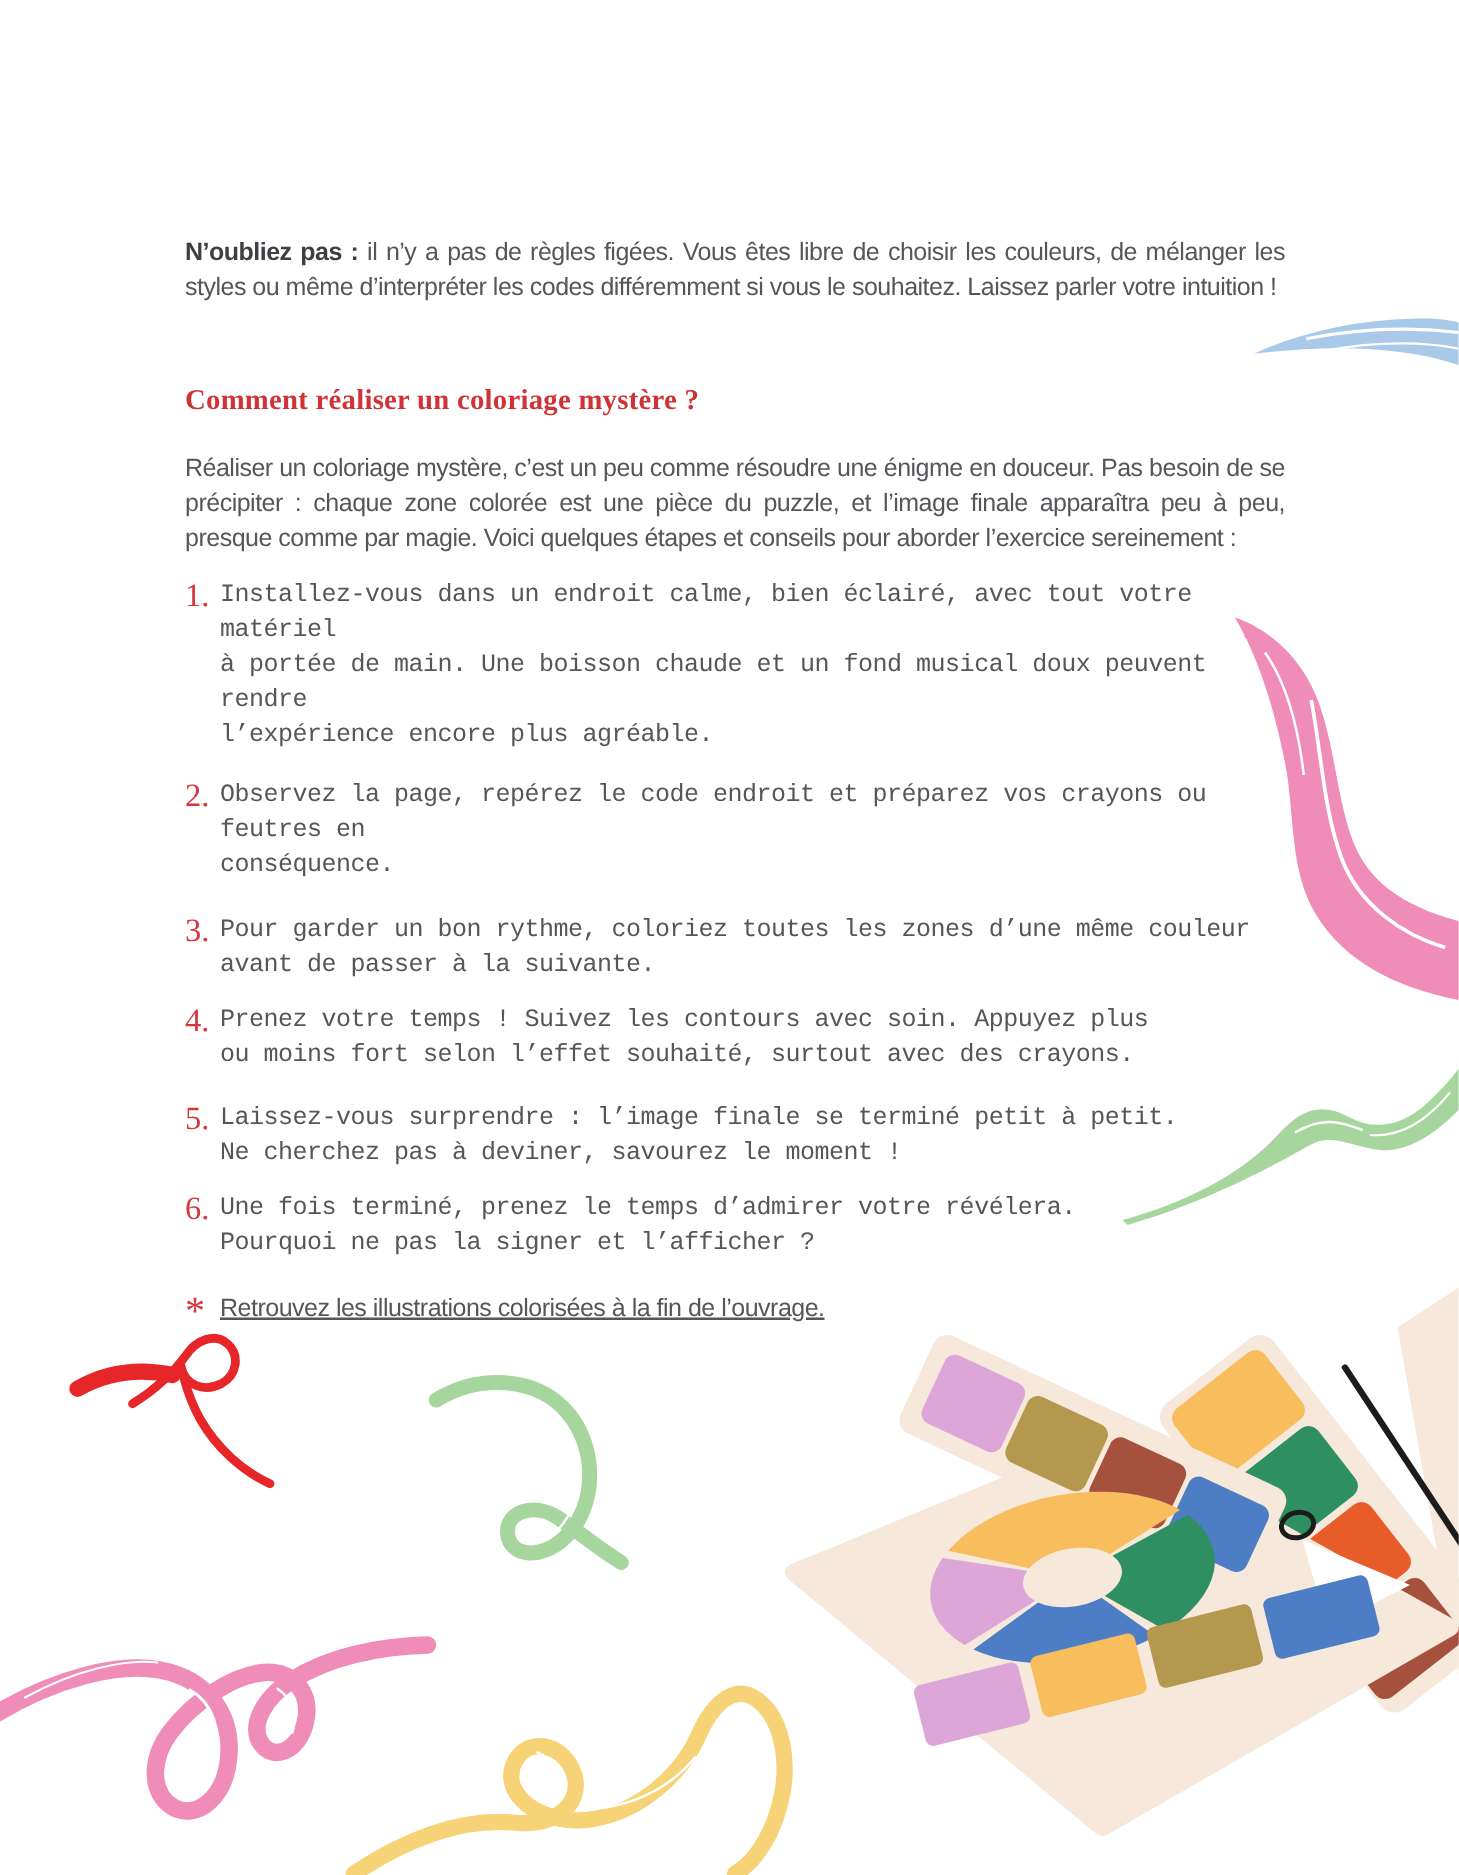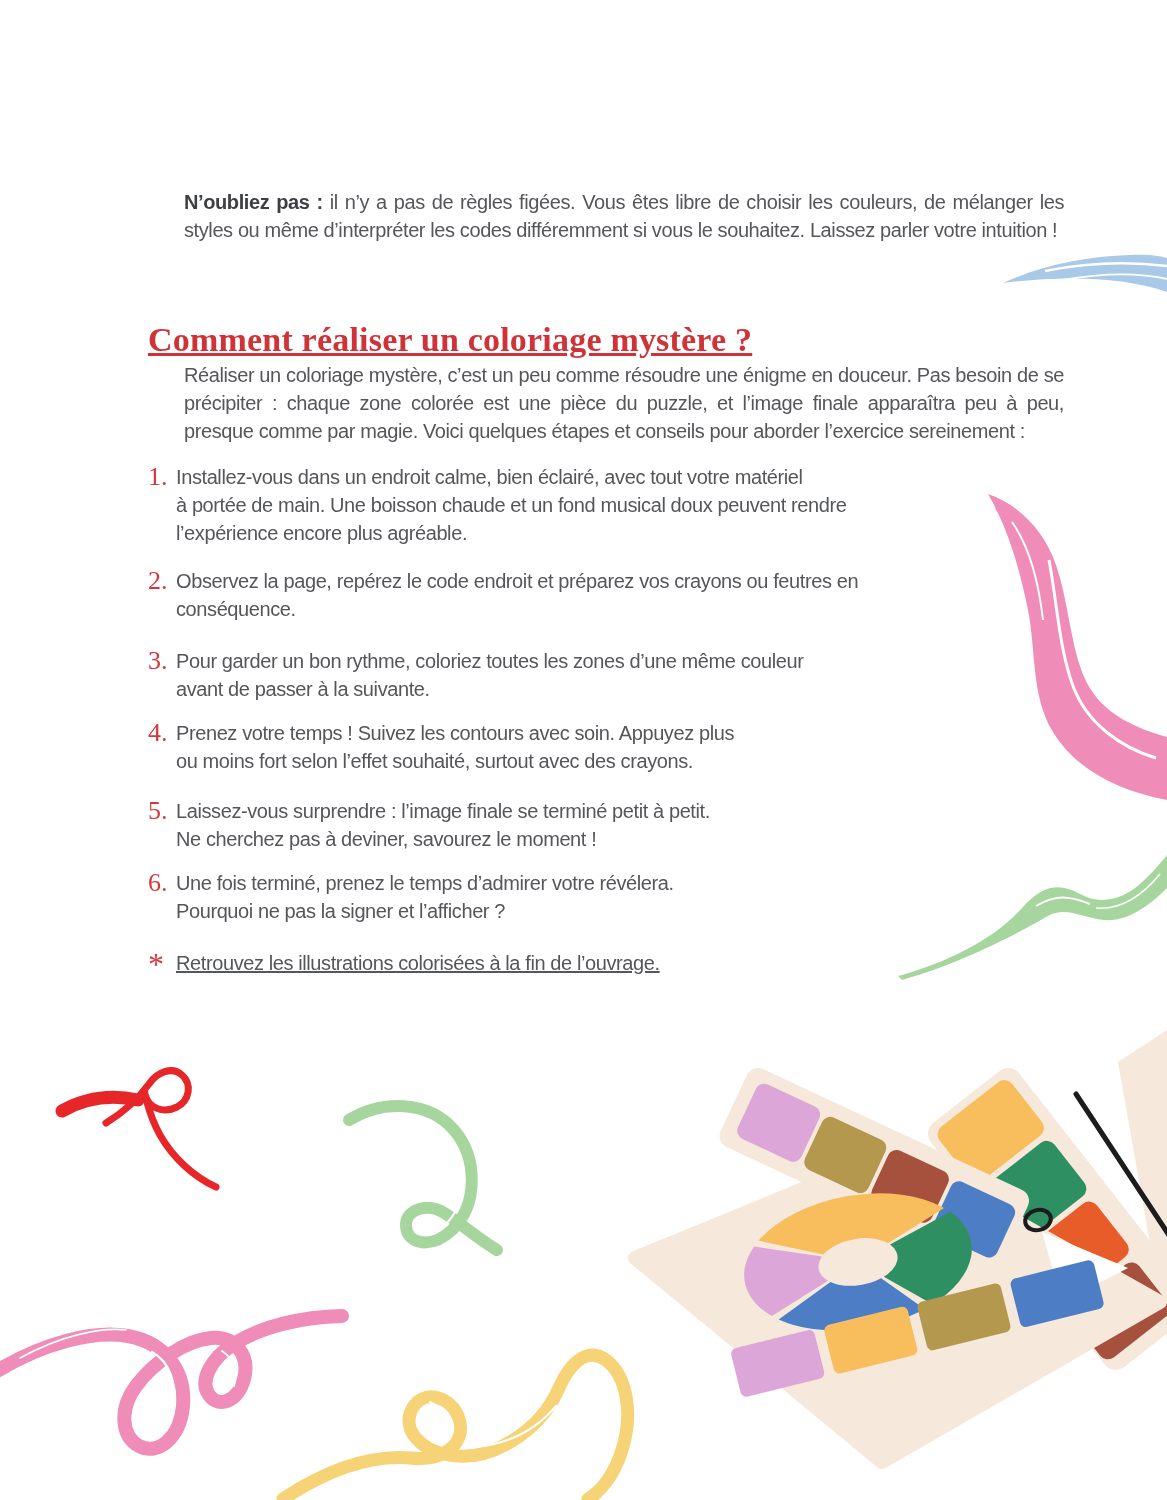--- a/index.html
+++ b/index.html
@@ -5,48 +5,47 @@
   html,body{margin:0;padding:0;}
   body{
     width:1167px;height:1500px;position:relative;background:#ffffff;
     font-family:"Liberation Sans",sans-serif;overflow:hidden;
   }
   #decor{position:absolute;left:0;top:0;width:1167px;height:1500px;pointer-events:none;z-index:0;}
   .content{position:absolute;left:148px;top:0;width:880px;z-index:1;}
   .para{
     position:absolute;left:0;width:880px;
     font-size:20px;line-height:28px;letter-spacing:-0.4px;
-    color:var(--body_gray);text-align:justify;margin-left:36px;
+    color:var(--body_gray);text-align:justify;
   }
   .para b{color:#3e3f43;}
   #note{top:168px;}
   #heading{
-    position:absolute;left:0;top:295px;width:880px;
+    position:absolute;left:0;top:284px;width:880px;
     font-family:"Liberation Serif",serif;font-weight:700;
-    font-size:34px;line-height:34px;letter-spacing:0.2px;
+    font-size:23px;line-height:34px;letter-spacing:0.2px;
     color:var(--heading_red);
-    text-decoration:underline;
   }
   #intro{top:341px;}
   #steps{position:absolute;left:0;top:463px;width:880px;}
   .step{display:flex;}
   .step:nth-child(1){margin-bottom:20px;}
   .step:nth-child(2){margin-bottom:24px;}
   .step:nth-child(3){margin-bottom:16px;}
   .step:nth-child(4){margin-bottom:22px;}
   .step:nth-child(5){margin-bottom:16px;}
   .step:nth-child(6){margin-bottom:24px;}
   .step-num{
     width:28px;flex-shrink:0;
     font-family:"Liberation Serif",serif;font-size:26px;line-height:28px;
     color:var(--number_red);
   }
   .step-text{
     flex:1;font-size:20px;line-height:28px;letter-spacing:-0.4px;
-    color:var(--body_gray);white-space:pre-line;
+    color:var(--body_gray);white-space:pre-line;font-family:Liberation Mono, monospace;
   }
   .footnote{display:flex;margin-top:3px;}
   .footnote-mark{
     width:28px;flex-shrink:0;
     font-family:"Liberation Serif",serif;font-size:32px;line-height:30px;
     color:var(--number_red);
   }
   .footnote-text{
     flex:1;font-size:20px;line-height:28px;letter-spacing:-0.4px;
     color:var(--body_gray);

